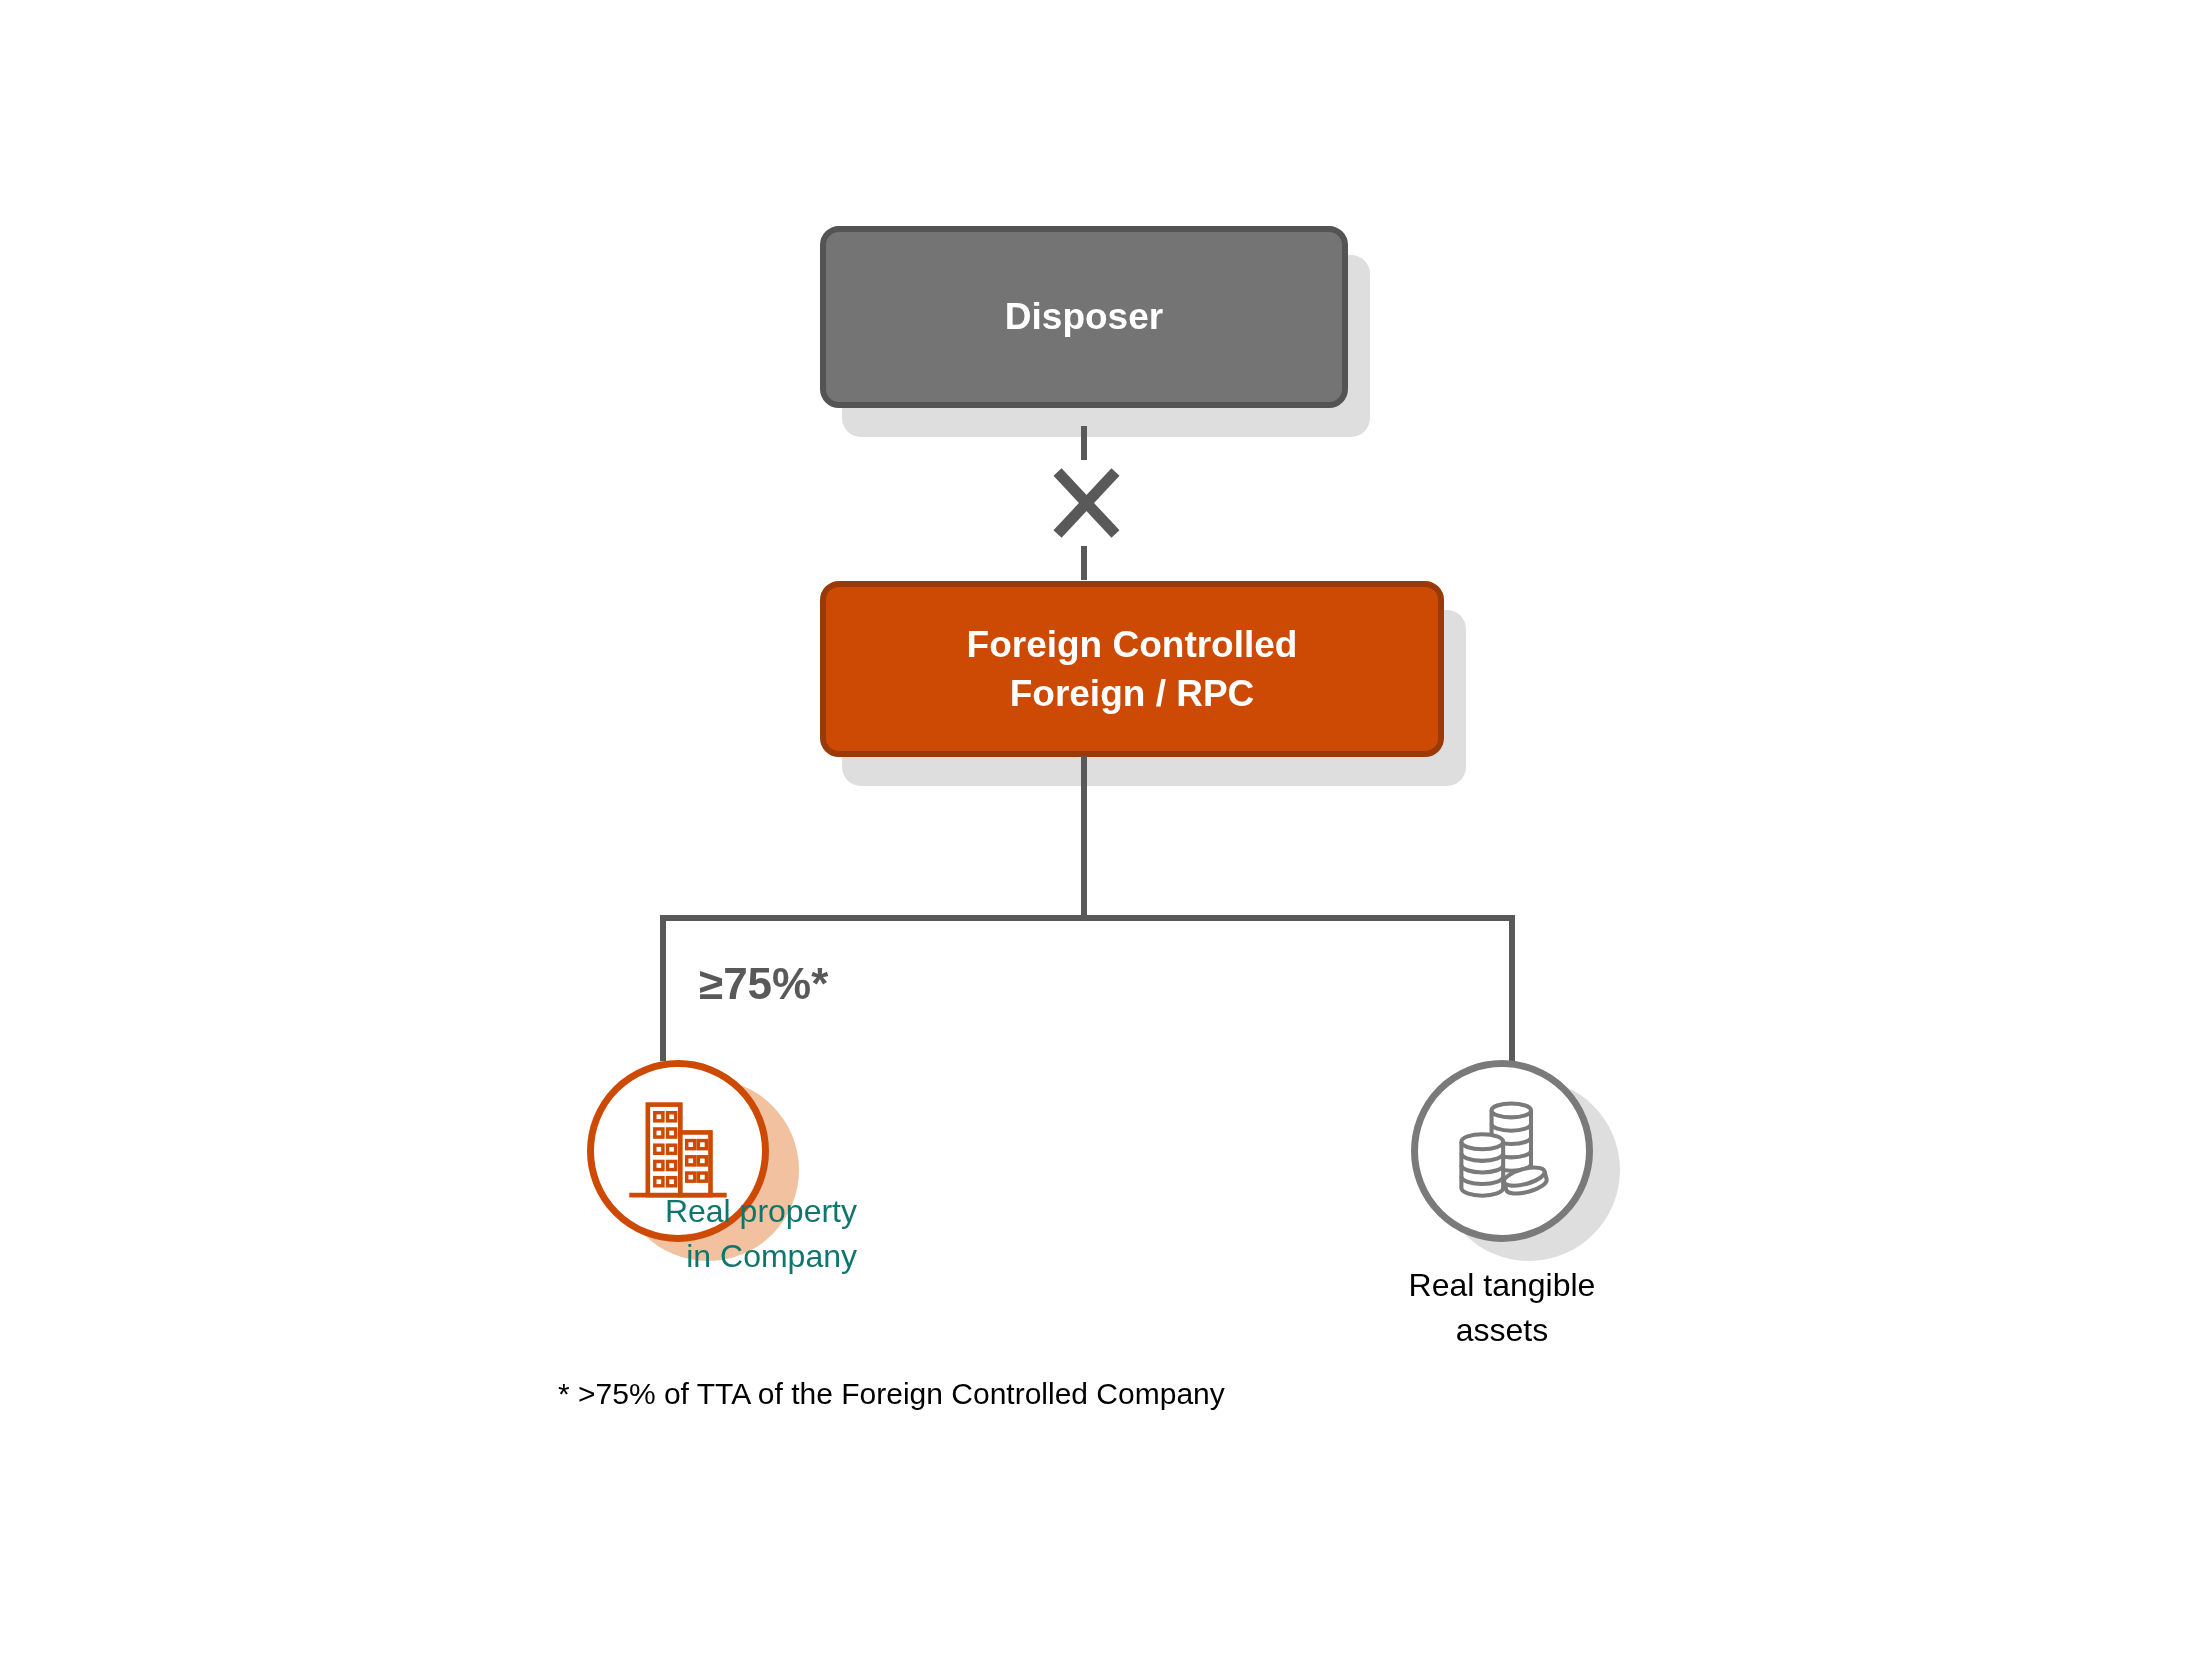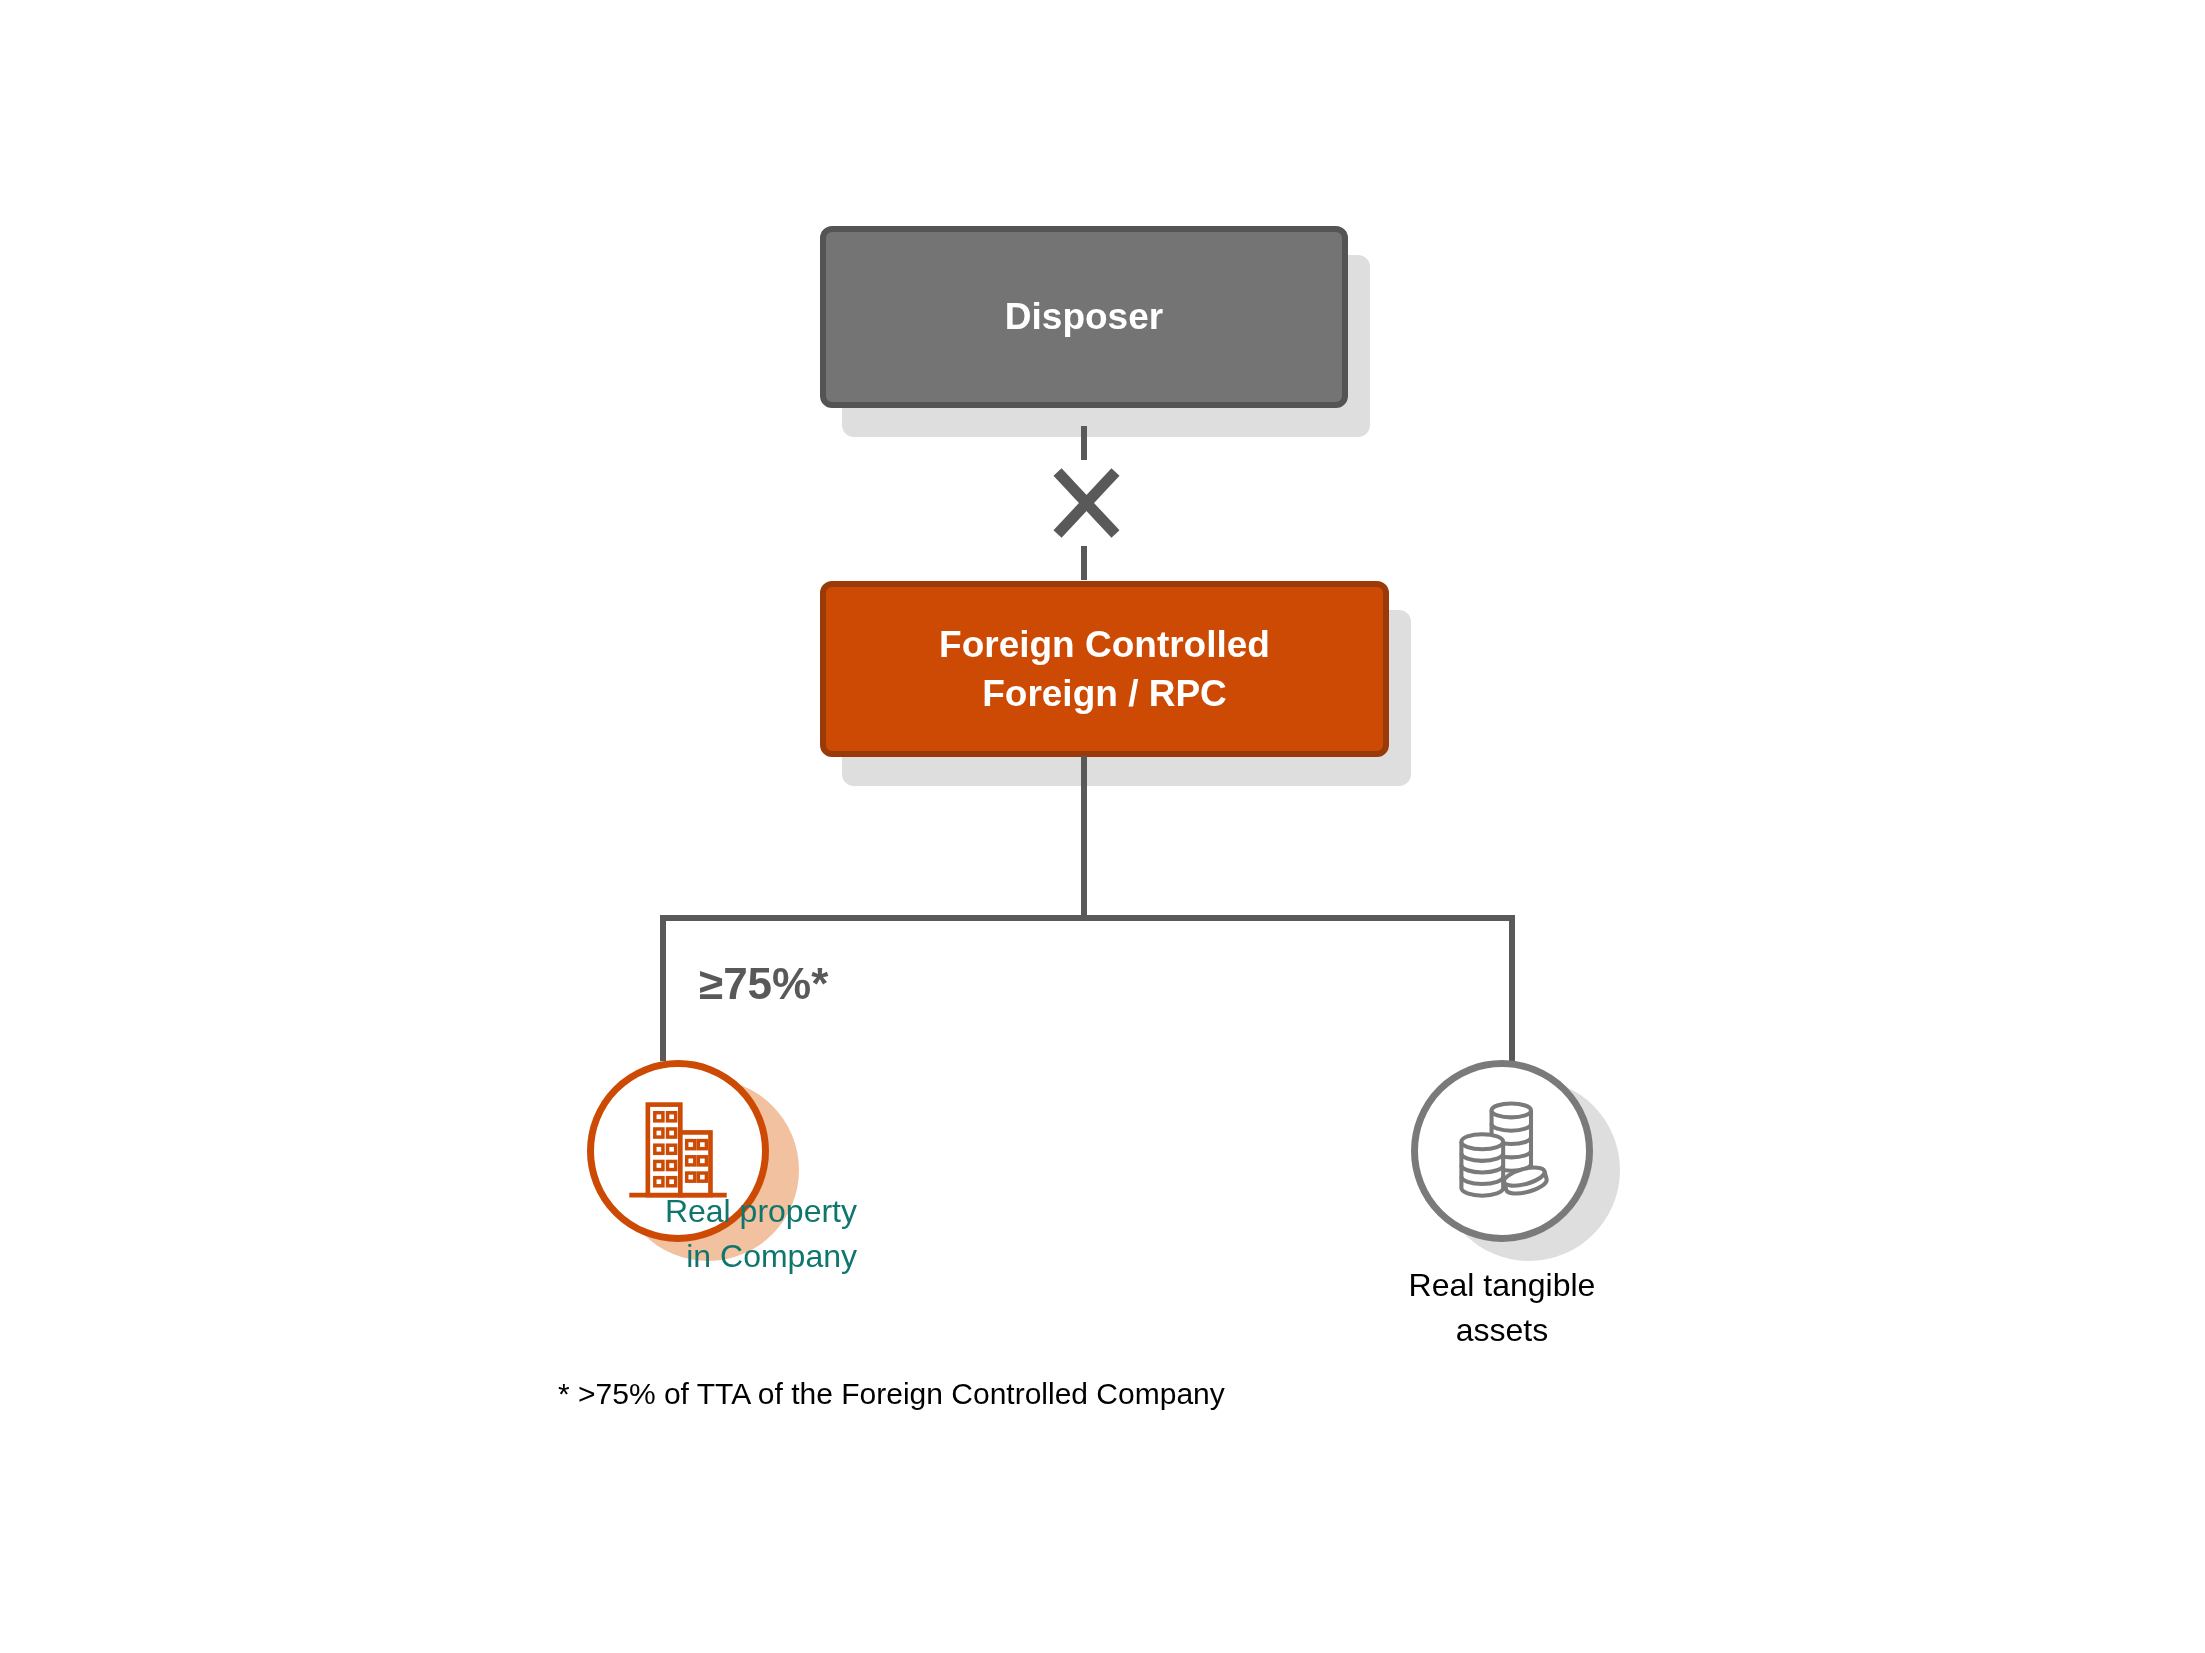--- a/index.html
+++ b/index.html
@@ -13,40 +13,40 @@
     width: 2205px;
     height: 1654px;
     background: #ffffff;
     overflow: hidden;
   }
 
   
   .node-box {
     position: absolute;
     box-sizing: border-box;
-    border-radius: 12px;
+    border-radius: 19px;
     display: flex;
     align-items: center;
     justify-content: center;
     text-align: center;
     color: #ffffff;
     font-weight: bold;
     font-size: 37px;
     line-height: 1.33;
     box-shadow: 22px 29px 0 0 #dedede;
   }
   .box-disposer {
     left: 820px; top: 226px;
     width: 528px; height: 182px;
     background: #747474;
     border: 6.9px solid #545454;
   }
   .box-company {
     left: 820px; top: 581px;
-    width: 569px; height: 176px;
+    width: 624px; height: 176px;
     background: #cc4a04;
     border: 6.9px solid #9a3a08;
   }
 
   
   .line {
     position: absolute;
     background: #595959;
   }
   .dash-top    { left: 1081px; top: 426px;  width: 6.2px;  height: 34px; }

